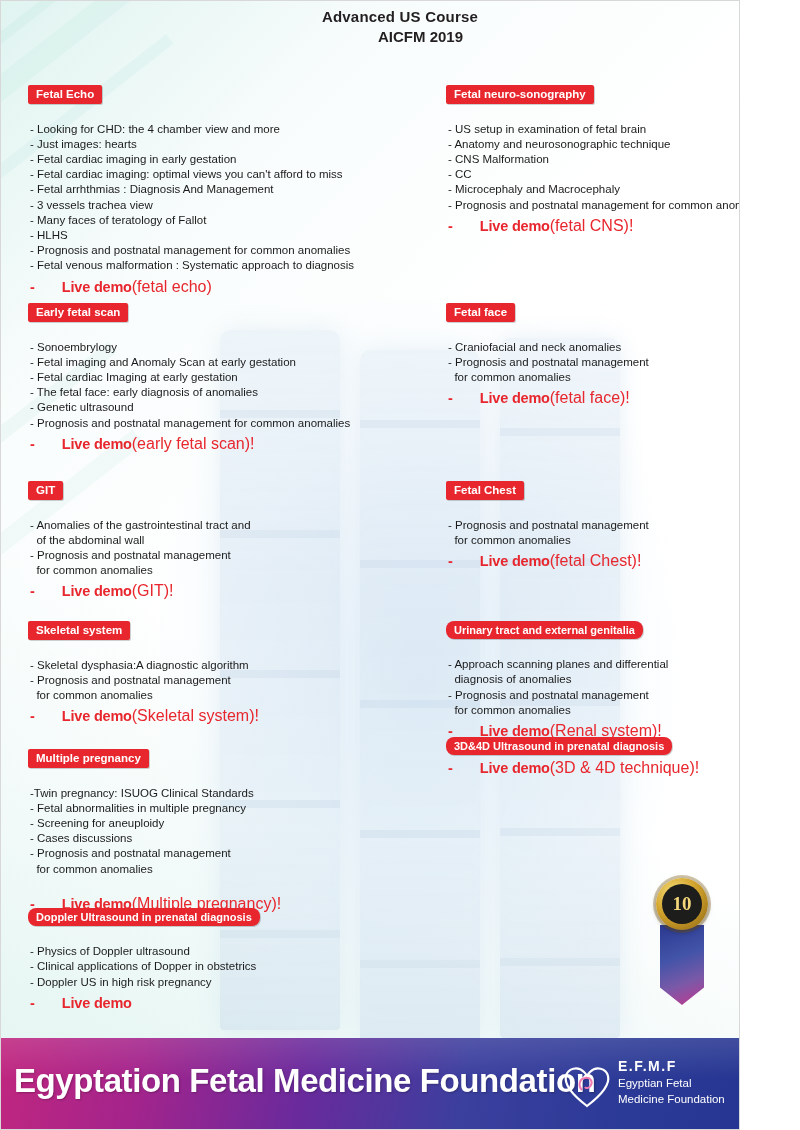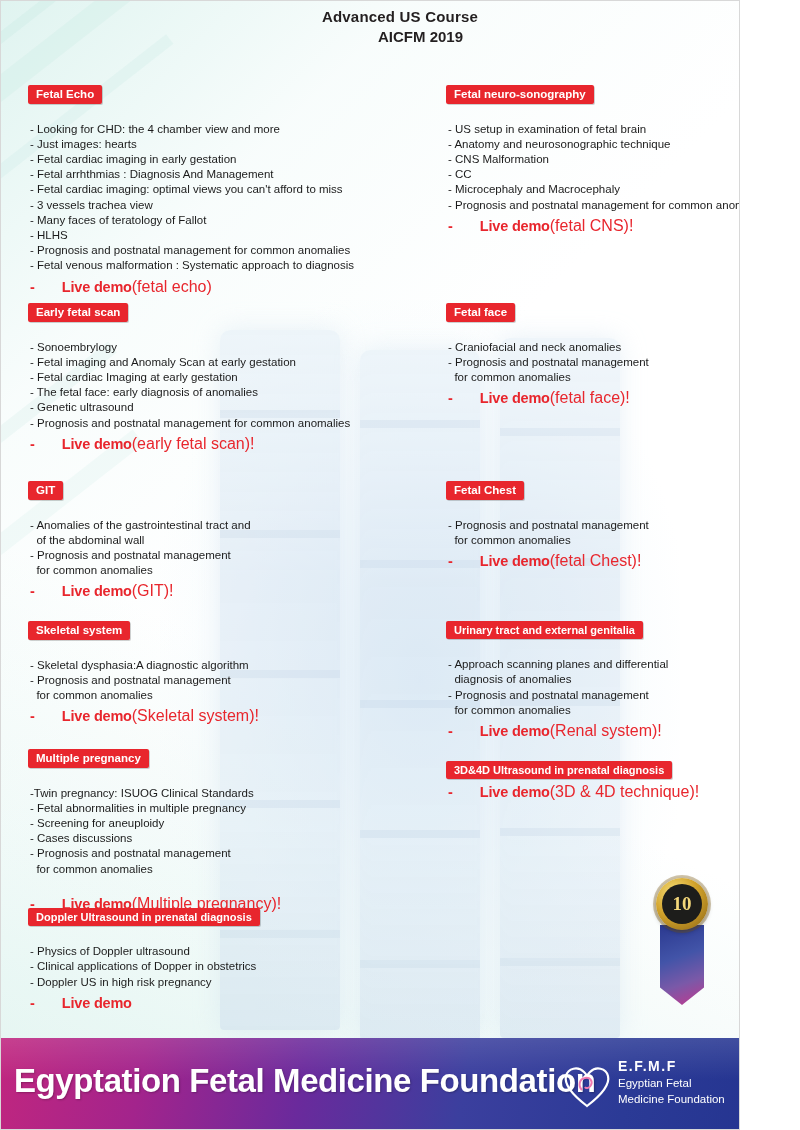--- a/index.html
+++ b/index.html
@@ -126,21 +126,21 @@
     display: inline-block;
     background: #e8262d;
     color: #ffffff;
     font-size: 11.5px;
     font-weight: bold;
     padding: 3px 8px 3px 8px;
     border-radius: 2px;
     box-shadow: 1px 1px 0 rgba(0,0,0,0.18);
     line-height: 1.1;
   }
-  .sec-head.long { font-size: 11px; }
+  .sec-head.long { font-size: 11px; border-radius: 8px; }
   ul.items {
     list-style: none;
     margin: 18px 0 0 0;
     padding: 0;
   }
   ul.items li {
     font-size: 11.5px;
     color: #1b1b1b;
     line-height: 15.2px;
     padding: 0 0 0 2px;
@@ -314,22 +314,22 @@
   <div class="content">
 
     <div class="col-left">
 
       <div class="section" style="top:0px">
         <div class="sec-head">Fetal Echo</div>
         <ul class="items">
           <li>- Looking for CHD: the 4 chamber view and more</li>
           <li>- Just images: hearts</li>
           <li>- Fetal cardiac imaging in early gestation</li>
+          <li>- Fetal cardiac imaging: optimal views you can't afford to miss</li>
           <li>- Fetal arrhthmias : Diagnosis And Management</li>
-          <li>- Fetal cardiac imaging: optimal views you can't afford to miss</li>
           <li>- 3 vessels trachea view</li>
           <li>- Many faces of teratology of Fallot</li>
           <li>- HLHS</li>
           <li>- Prognosis and postnatal management for common anomalies</li>
           <li>- Fetal venous malformation : Systematic approach to diagnosis</li>
         </ul>
         <div class="live"><span class="dash">- </span><span class="lbl">Live demo</span><span class="paren">(fetal echo)</span></div>
       </div>
 
       <div class="section" style="top:218px">
@@ -429,21 +429,21 @@
         <div class="sec-head long">Urinary tract and external genitalia</div>
         <ul class="items">
           <li>- Approach scanning planes and differential</li>
           <li>  diagnosis of anomalies</li>
           <li>- Prognosis and postnatal management</li>
           <li>  for common anomalies</li>
         </ul>
         <div class="live"><span class="dash">- </span><span class="lbl">Live demo</span><span class="paren">(Renal system)!</span></div>
       </div>
 
-      <div class="section" style="top:676px">
+      <div class="section" style="top:652px">
         <div class="sec-head long">3D&amp;4D Ultrasound in prenatal diagnosis</div>
         <div class="live"><span class="dash">- </span><span class="lbl">Live demo</span><span class="paren">(3D &amp; 4D technique)!</span></div>
       </div>
 
     </div>
   </div>
 
   <div class="ribbon"></div>
   <div class="medal">
     <div class="inner">10</div>

